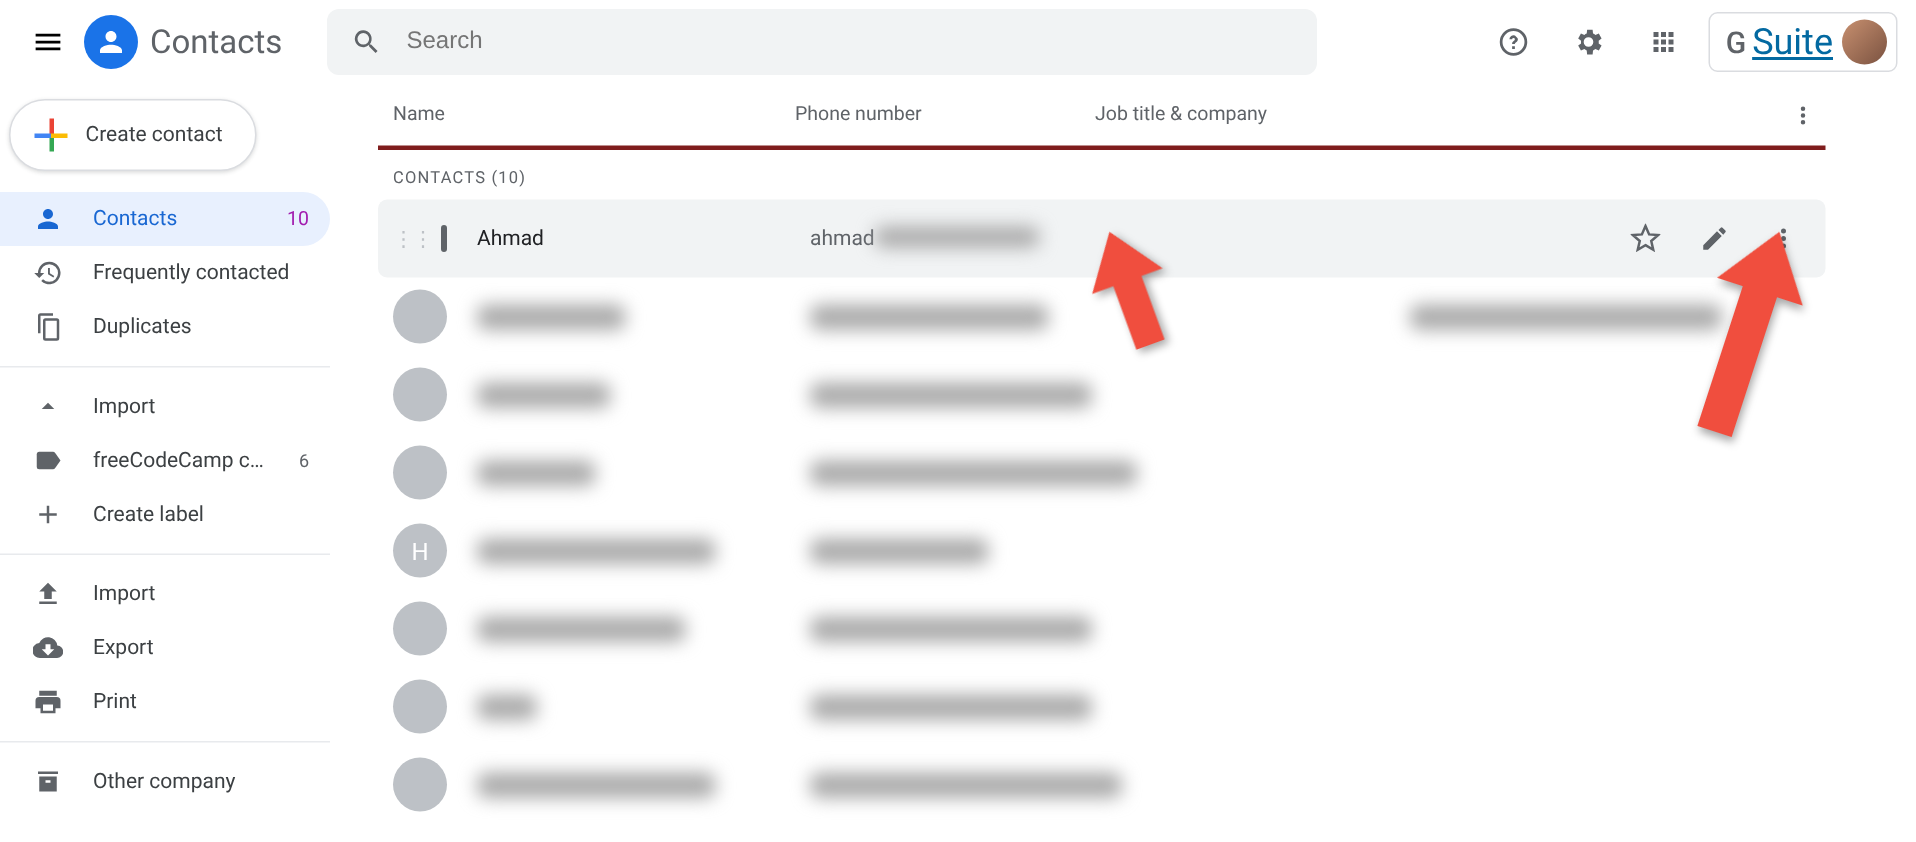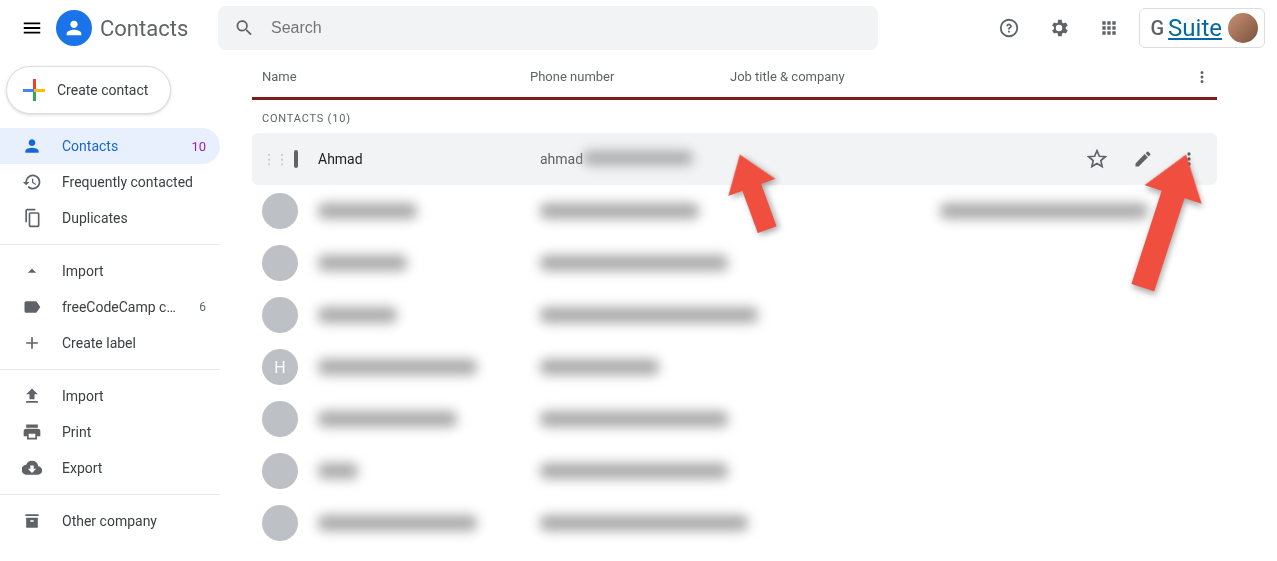--- a/index.html
+++ b/index.html
@@ -183,29 +183,29 @@
     <hr class="nav-divider">
 
     <div class="nav-item">
       <svg width="20" height="20" viewBox="0 0 24 24">
           <path d="M9 16h6v-6h4l-7-7-7 7h4v6zm-4 2h14v2H5z"></path>
         </svg>
       <span class="nav-text">Import</span>
     </div>
     <div class="nav-item">
       <svg width="20" height="20" viewBox="0 0 24 24">
+          <path d="M19.4 10A7.5 7.5 0 005 8a6 6 0 001 12h13a5 5 0 00.4-10zM17 13l-5 5-5-5h3V9h4v4h3z"></path>
+        </svg>
+      <span class="nav-text">Export</span>
+    </div>
+    <div class="nav-item">
+      <svg width="20" height="20" viewBox="0 0 24 24">
           <path d="M19 8H5a3 3 0 00-3 3v6h4v4h12v-4h4v-6a3 3 0 00-3-3zm-3 11H8v-5h8v5zm3-12H5V3h14v4z"></path>
         </svg>
       <span class="nav-text">Print</span>
-    </div>
-    <div class="nav-item">
-      <svg width="20" height="20" viewBox="0 0 24 24">
-          <path d="M19.4 10A7.5 7.5 0 005 8a6 6 0 001 12h13a5 5 0 00.4-10zM17 13l-5 5-5-5h3V9h4v4h3z"></path>
-        </svg>
-      <span class="nav-text">Export</span>
     </div>
 
     <hr class="nav-divider">
 
     <div class="nav-item">
       <svg width="20" height="20" viewBox="0 0 24 24">
           <path d="M20 6H4V4h16v2zm-1 2H5v12h14V8zm-5 5h-4v-2h4v2z"></path>
         </svg>
       <span class="nav-text">Other company</span>
     </div>

